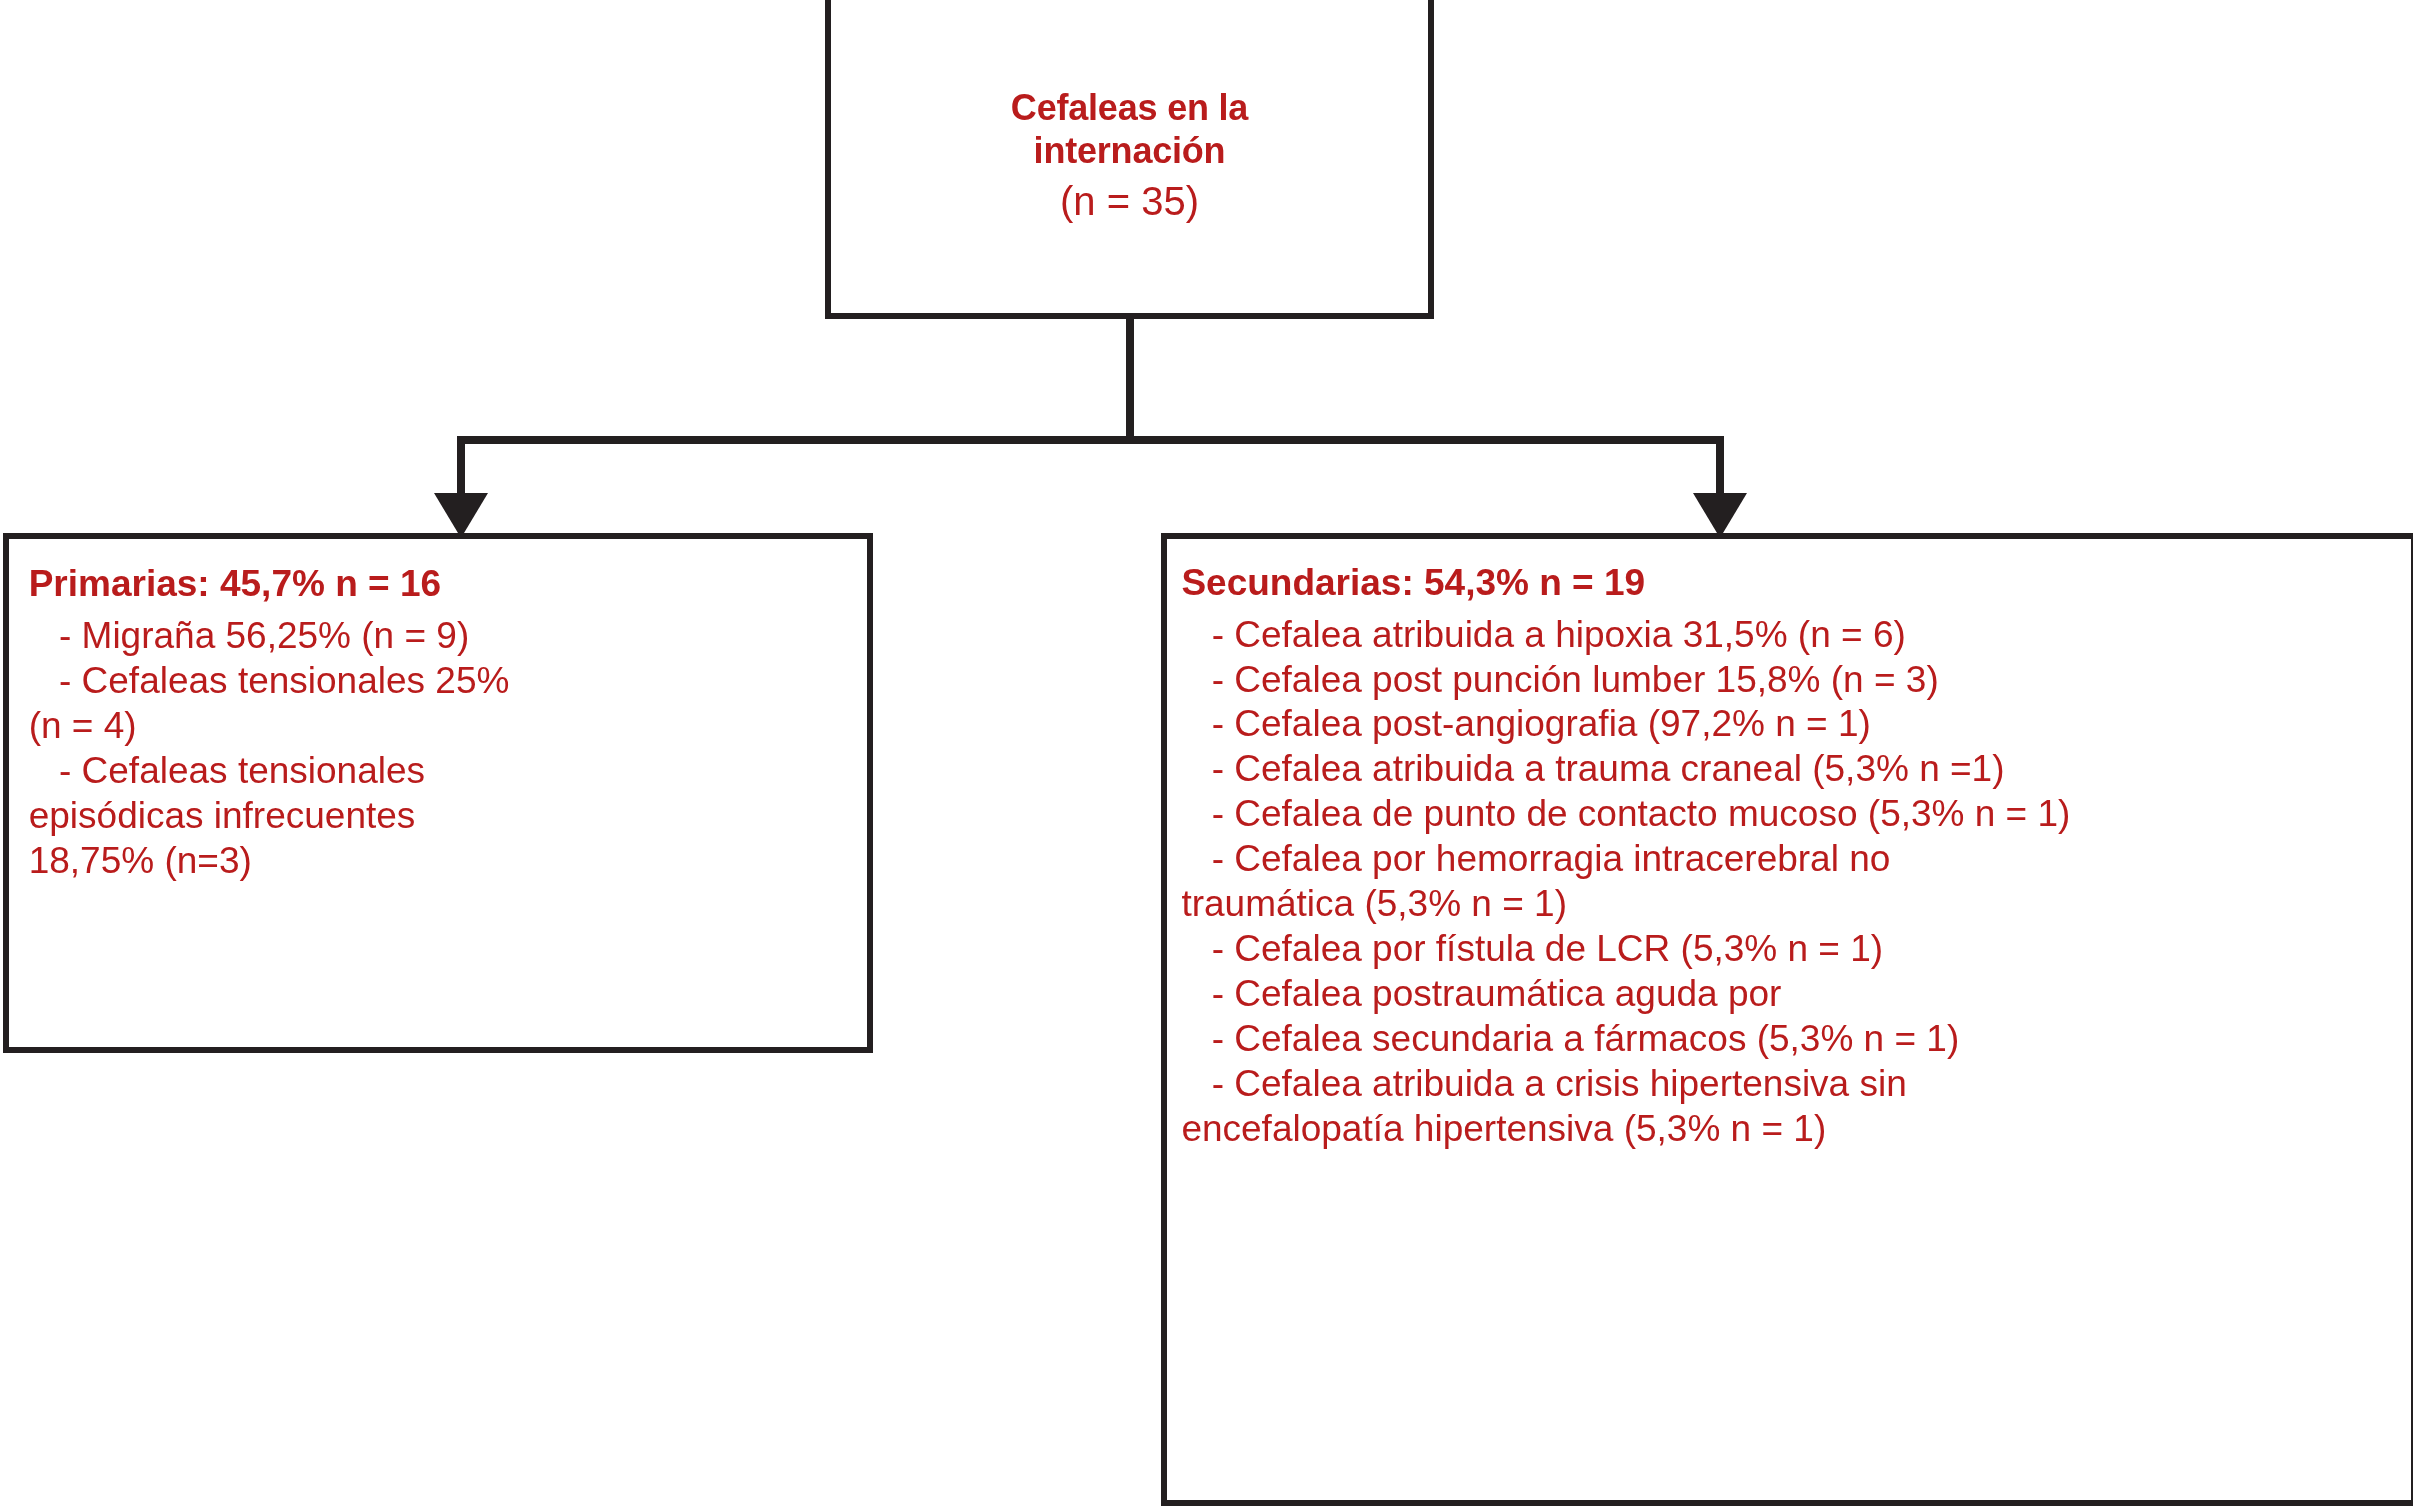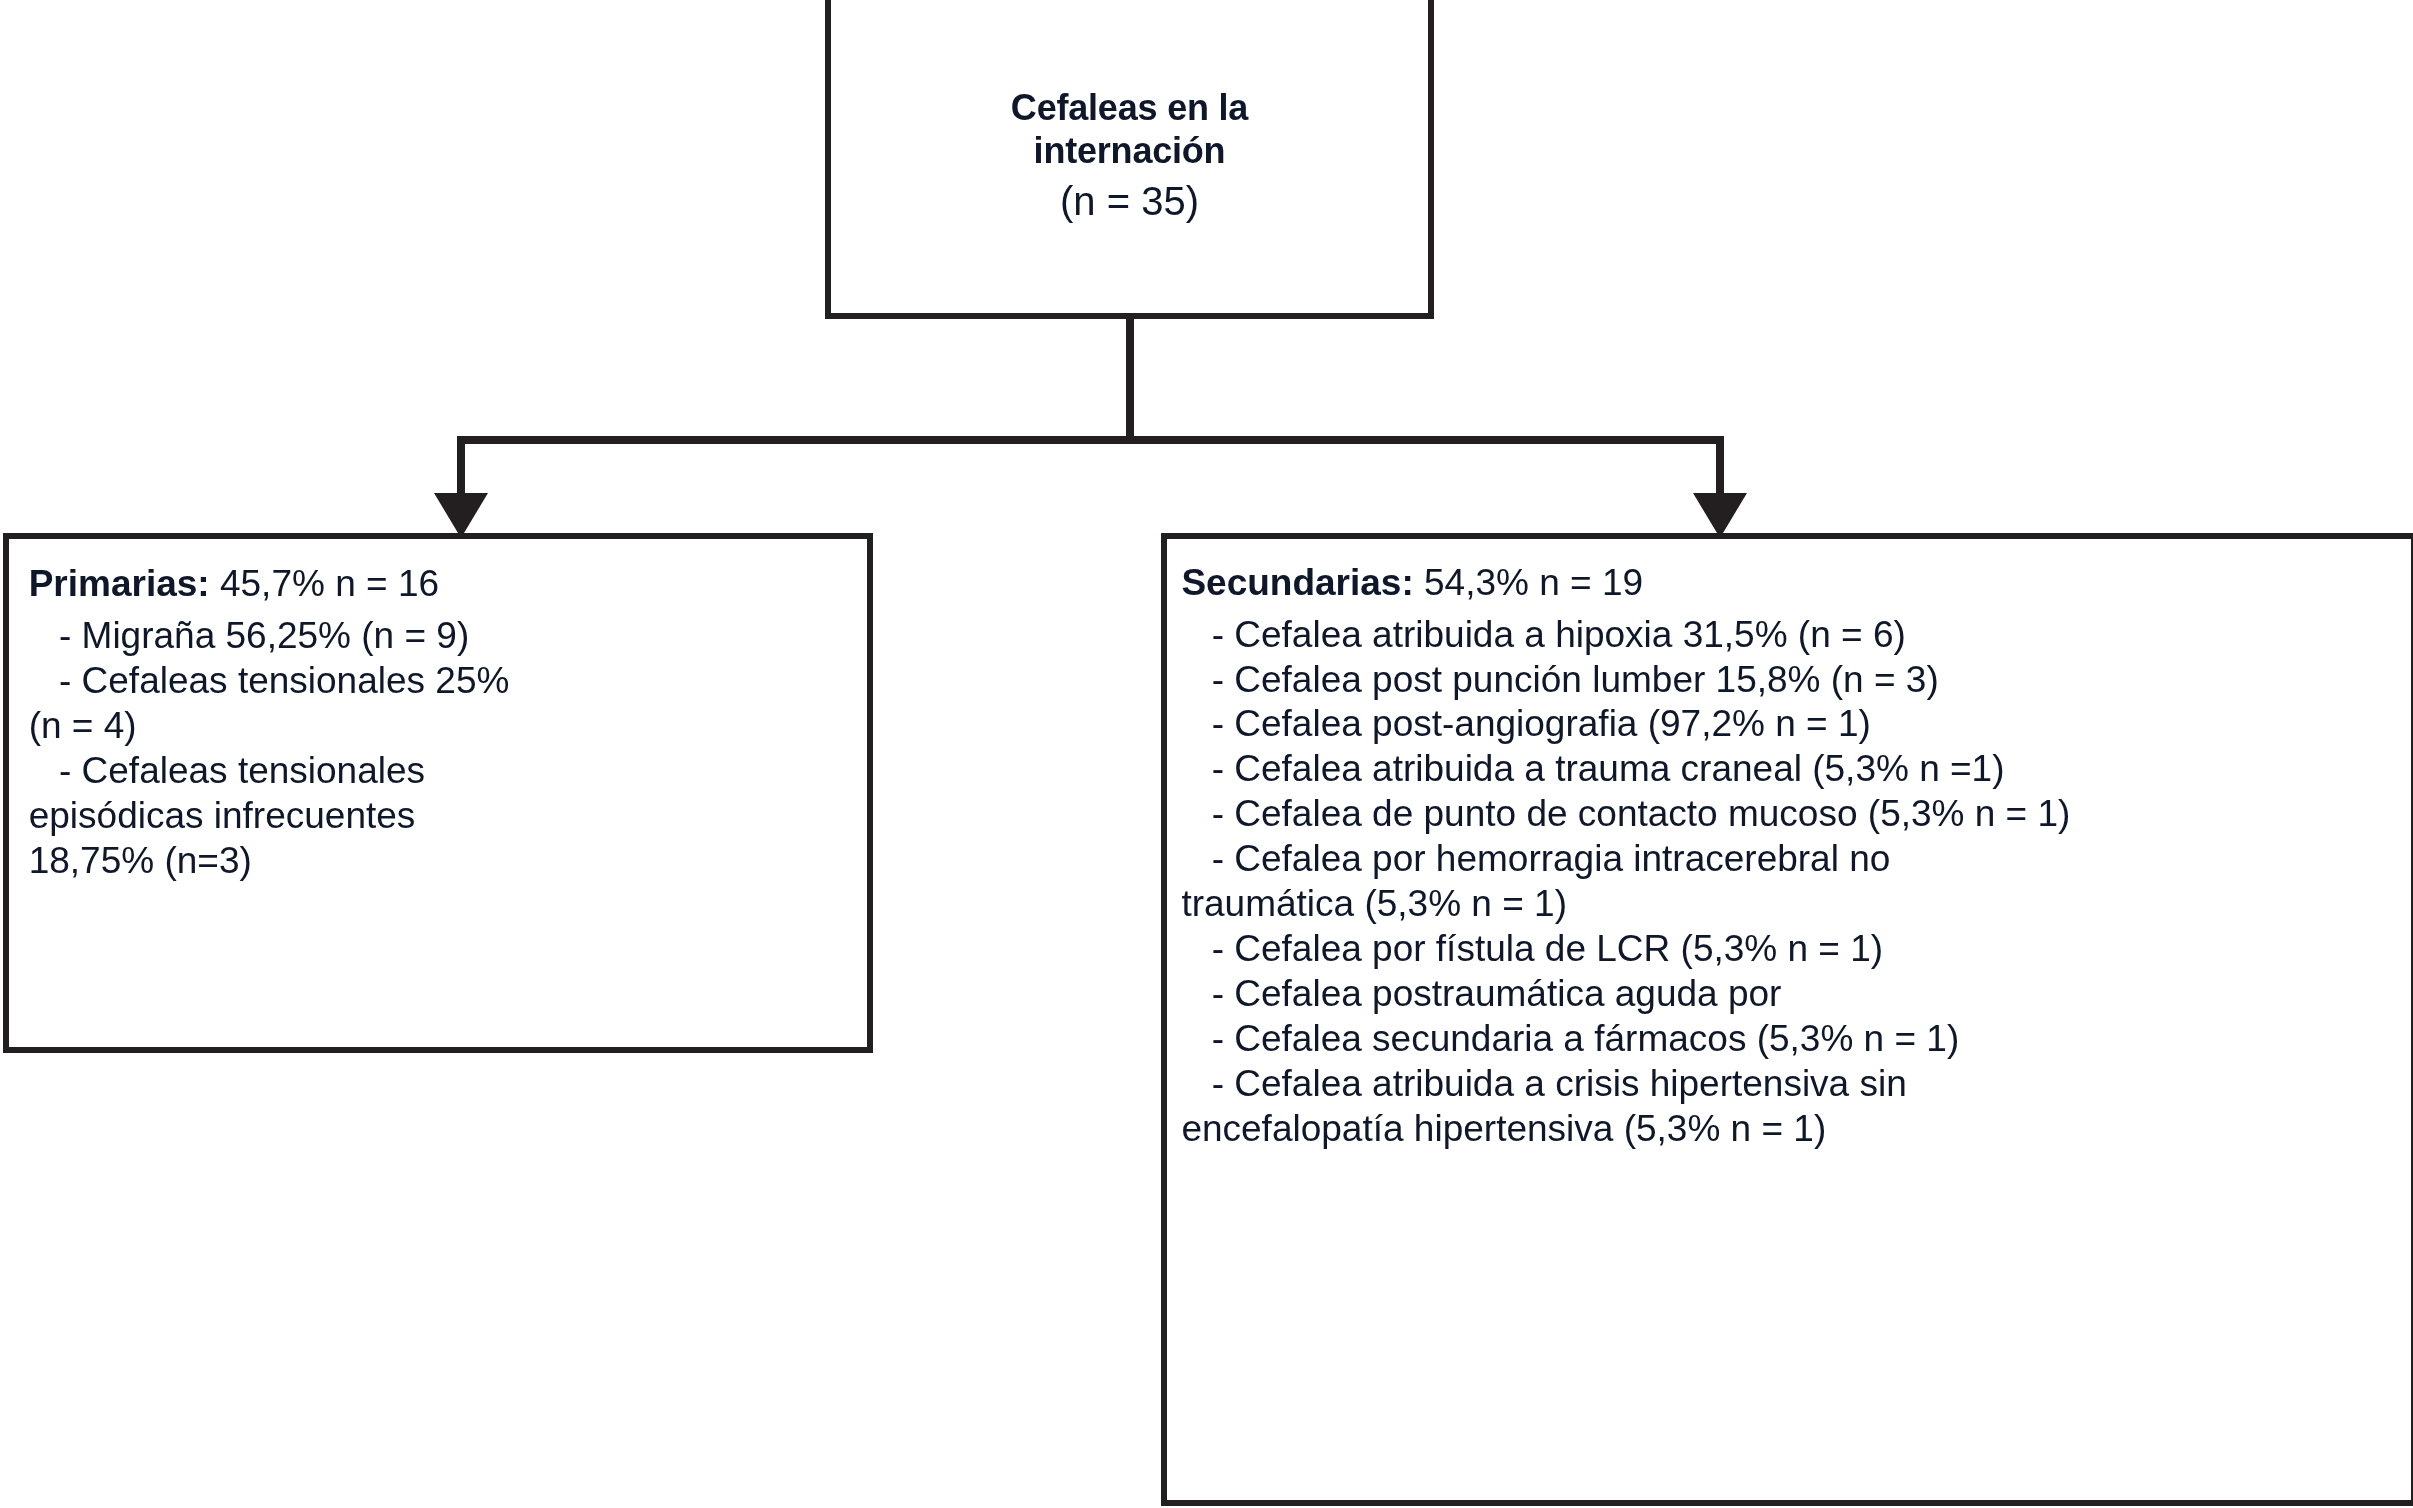--- a/index.html
+++ b/index.html
@@ -6,21 +6,21 @@
     margin: 0;
     padding: 0;
     background: #ffffff;
   }
   #canvas {
     position: relative;
     width: 2413px;
     height: 1508px;
     background: #ffffff;
     font-family: "Liberation Sans", sans-serif;
-    color: #0f172a;
+    color: #b91c1c;
     overflow: hidden;
   }
 
   
   .node {
     position: absolute;
     box-sizing: border-box;
     border: 6.3px solid #231f20;
     background: #ffffff;
   }
@@ -63,21 +63,21 @@
     height: 973px;
     padding: 21.6px 12.6px 9px 14.4px;
   }
   .box-head {
     font-size: 37px;
     line-height: 1.21;
     white-space: pre;
     margin-bottom: 7.2px;
   }
   .box-head .lbl { font-weight: bold; }
-  .box-head .val { font-weight: normal; }
+  .box-head .val { font-weight: bold; }
 
   .bullet {
     font-size: 37px;
     line-height: 1.215;
     white-space: pre;
     padding-left: 20px;
   }
   .bullet.cont {
     padding-left: 0px;
   }

